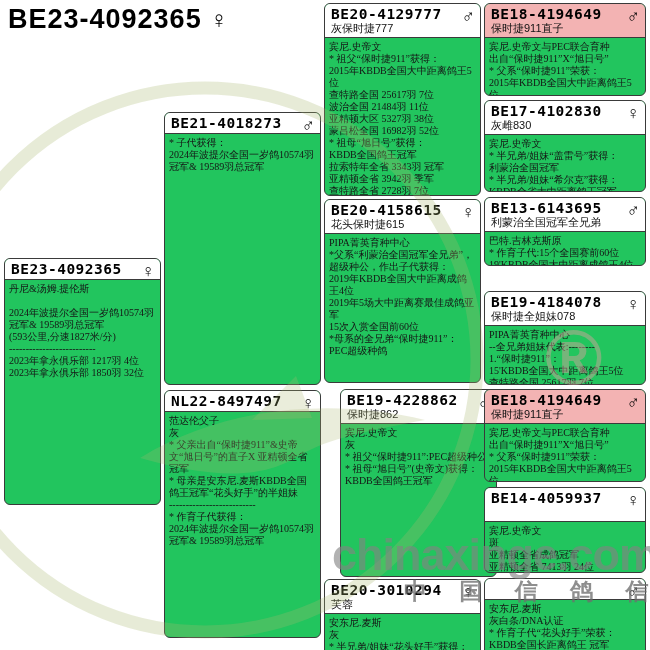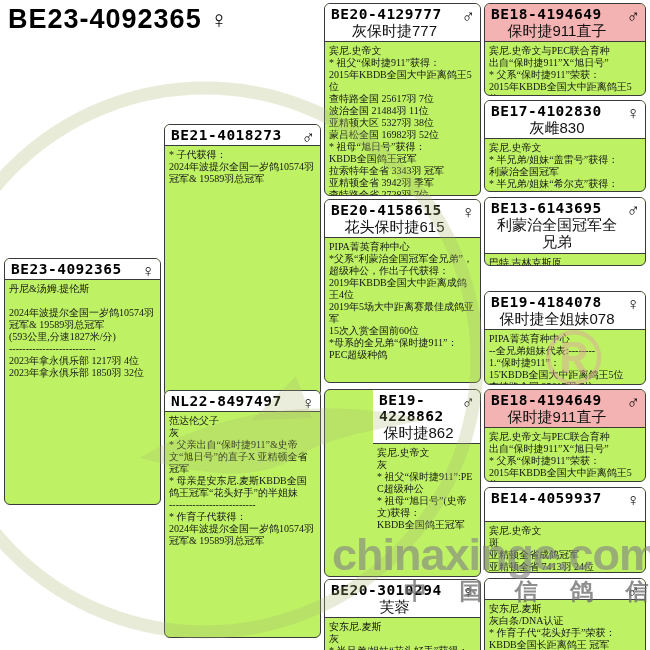--- a/index.html
+++ b/index.html
@@ -7,31 +7,31 @@
     position:relative;width:650px;height:650px;overflow:hidden;
     background:#ffffff;font-family:"Liberation Sans",sans-serif;
   }
   .title{
     position:absolute;left:8px;top:4px;z-index:2;
     font-size:27px;font-weight:bold;color:#000;letter-spacing:1px;
     display:flex;align-items:center;gap:8px;
   }
   .title .tg{font-size:24px;font-weight:bold;}
   .box{
-    position:absolute;z-index:1;background:#bef264;
+    position:absolute;z-index:1;background:#22c55e;
     border:1.6px solid #3a3a3a;border-radius:6px;
     box-sizing:border-box;overflow:hidden;
   }
   .hd{
     position:relative;border-bottom:1.2px solid #3a3a3a;
     padding:2px 22px 2px 6px;background:#fff;min-height:16px;
   }
   .hd.pink{background:#f3b3b3;}
   .ring{display:block;font-size:14.5px;font-weight:bold;letter-spacing:.5px;color:#000;font-family:"DejaVu Sans Mono","Liberation Mono",monospace;}
-  .sub{display:block;font-size:15px;color:#111;min-height:13px;line-height:1.15;text-align:center;}
+  .sub{display:block;font-size:11px;color:#111;min-height:13px;line-height:1.15;}
   .gender{
     position:absolute;right:5px;top:3px;font-size:18px;font-weight:bold;color:#000;line-height:1;
   }
   .bd{
     padding:3px 4px;font-size:10px;line-height:1.2;color:#151515;
     white-space:pre-line;word-break:break-all;font-family:Liberation Serif, serif;
   }
   .wm{position:absolute;pointer-events:none;}
   #wm-green{left:0;top:0;z-index:5;}
   #wm-big{
@@ -64,21 +64,21 @@
   </div>
   <div class="bd">丹尼&amp;汤姆.提伦斯
 
 2024年波提尔全国一岁鸽10574羽冠军&amp; 19589羽总冠军
 (593公里,分速1827米/分)
 --------------------------
 2023年拿永俱乐部  1217羽   4位
 2023年拿永俱乐部  1850羽  32位</div>
 </div>
 
-<div class="box" style="left:164px;top:124px;width:157px;height:273px;">
+<div class="box" style="left:164px;top:112px;width:157px;height:273px;">
   <div class="hd">
     <span class="ring">BE21-4018273</span>
     <span class="gender">♂</span>
   </div>
   <div class="bd">* 子代获得：
 2024年波提尔全国一岁鸽10574羽冠军&amp; 19589羽总冠军</div>
 </div>
 
 <div class="box" style="left:164px;top:390px;width:157px;height:248px;">
   <div class="hd">
@@ -123,21 +123,21 @@
   </div>
   <div class="bd">PIPA菁英育种中心
 *父系“利蒙治全国冠军全兄弟”，超级种公，作出子代获得：
 2019年KBDB全国大中距离成鸽王4位
 2019年5场大中距离赛最佳成鸽亚军
 15次入赏全国前60位
 *母系的全兄弟“保时捷911”：
 PEC超级种鸽</div>
 </div>
 
-<div class="box" style="left:324px;top:389px;width:157px;height:188px;padding-left:48px;">
+<div class="box" style="left:340px;top:389px;width:157px;height:188px;">
   <div class="hd">
     <span class="ring">BE19-4228862</span>
     <span class="sub">保时捷862</span>
     <span class="gender">♂</span>
   </div>
   <div class="bd">宾尼.史帝文
 灰
 * 祖父“保时捷911”:PEC超级种公
 * 祖母“旭日号”(史帝文)获得：
 KBDB全国鸽王冠军</div>

